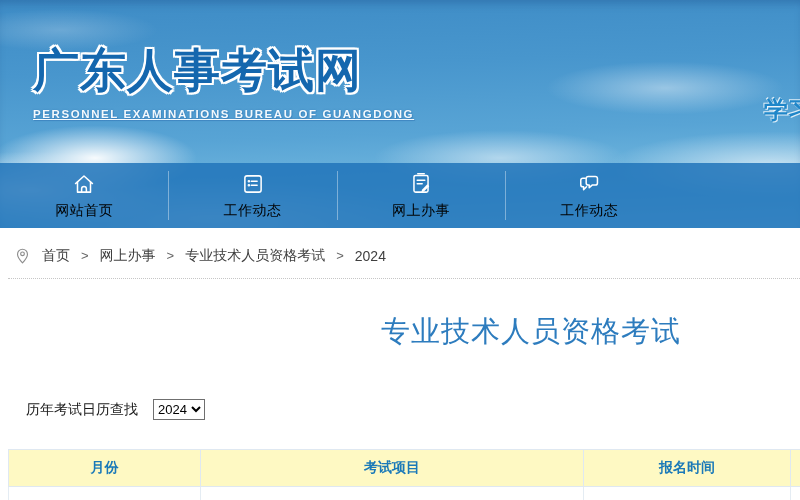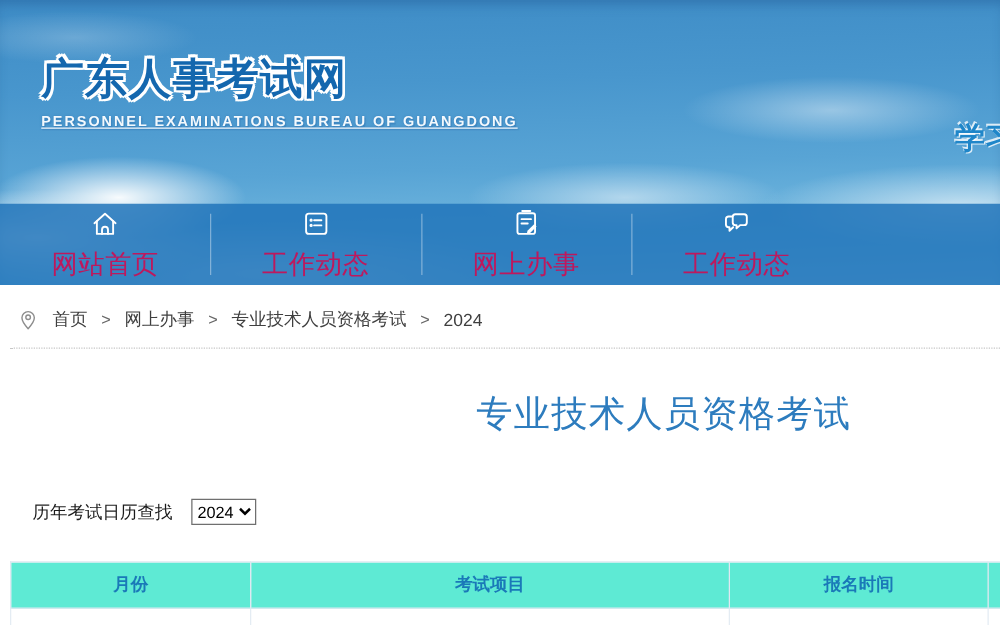--- a/index.html
+++ b/index.html
@@ -15,59 +15,59 @@
       radial-gradient(ellipse 300px 55px at 210px 218px, rgba(255,255,255,.55), rgba(255,255,255,0) 70%),
       radial-gradient(ellipse 180px 40px at 500px 158px, rgba(255,255,255,.5), rgba(255,255,255,0) 70%),
       radial-gradient(ellipse 170px 38px at 665px 88px, rgba(255,255,255,.42), rgba(255,255,255,0) 70%),
       radial-gradient(ellipse 230px 48px at 770px 165px, rgba(255,255,255,.6), rgba(255,255,255,0) 70%),
       radial-gradient(ellipse 140px 30px at 60px 30px, rgba(255,255,255,.22), rgba(255,255,255,0) 70%),
       linear-gradient(178deg, #3e8cc6 0%, #4896cd 30%, #58a4d5 58%, #77bce1 84%, #9bcfea 100%);
     box-shadow: inset 0 7px 9px -4px rgba(20,70,130,.35);
   }
 
   .logo-block { position:absolute; left:33px; top:40px; }
-  .logo-title { font-size:34px; font-weight:bold; letter-spacing:1px; color:#1467ae;
+  .logo-title { font-size:46px; font-weight:bold; letter-spacing:1px; color:#1467ae;
     text-shadow:-2px -2px 0 #fff,2px -2px 0 #fff,-2px 2px 0 #fff,2px 2px 0 #fff,
       -2px 0 0 #fff,2px 0 0 #fff,0 -2px 0 #fff,0 2px 0 #fff; }
   .logo-sub { margin-top:6px; font-size:11.5px; font-weight:bold; letter-spacing:1.6px;
     color:#f3f9fd; text-shadow:0 0 2px rgba(55,125,185,.9),1px 1px 0 rgba(55,125,185,.55);text-decoration:underline; }
 
   .floating-banner { position:absolute; left:764px; top:94px; font-size:24px; font-weight:bold;
     color:#1f86c9; white-space:nowrap;
     text-shadow:-1px -1px 0 rgba(255,255,255,.8),1px 1px 0 rgba(255,255,255,.8); }
 
   
   .main-nav { position:absolute; left:0; bottom:0; width:842px; height:65px;
     background:rgba(33,116,186,.85); display:flex; }
   .nav-item { width:168.4px; height:100%; display:flex; flex-direction:column;
     align-items:center; justify-content:center; gap:5px; cursor:pointer; position:relative; }
   .nav-item + .nav-item::before { content:""; position:absolute; left:0; top:8px; bottom:8px;
     width:1px; background:rgba(255,255,255,.38); }
   .nav-item svg { width:26px; height:26px; display:block; }
-  .nav-label { color:#be185d; font-size:21px; letter-spacing:.5px;text-align:right; }
+  .nav-label { color:#000000; font-size:14px; letter-spacing:.5px;text-align:right; }
 
   
   .content { width:1062px; }
   .breadcrumb { display:flex; align-items:center; gap:11px; padding:18px 0 0 14px;
     font-size:14px; color:#3f3f3f; }
   .breadcrumb .crumb { cursor:pointer; }
   .breadcrumb .sep { color:#666; font-size:13px; }
   .pin { width:17px; height:19px; }
 
   .dotted-divider { margin:13px 0 0 8px; width:1046px; border-top:1px dotted #c6c6c6; height:0; }
 
   .page-title { margin-top:33px; width:1062px; text-align:center; font-size:29px;
     font-weight:500; letter-spacing:1px; color:#2d7cbe; }
 
   .filter-row { margin:47px 0 0 26px; display:flex; align-items:center; font-size:14px; color:#1a1a1a; }
   .filter-row select { margin-left:15px; font-size:13px; height:21px; min-width:52px;
     border:1px solid #6f6f6f; background:#fff; color:#000; }
 
   .exam-table { margin:29px 0 0 8px; width:1046px; border-collapse:collapse; table-layout:fixed; }
-  .exam-table th { height:37px; background:#5eead4; border:1px solid #dfe8f1;
+  .exam-table th { height:37px; background:#fef9c3; border:1px solid #dfe8f1;
     font-size:14px; font-weight:bold; color:#1a79b8; text-align:center; }
   .exam-table td { height:40px; background:#fff; border:1px solid #e4ecf3; }
 </style>
 </head>
 <body>
 
 <div class="hero">
   <div class="sky"></div>
 
   <div class="logo-block">

